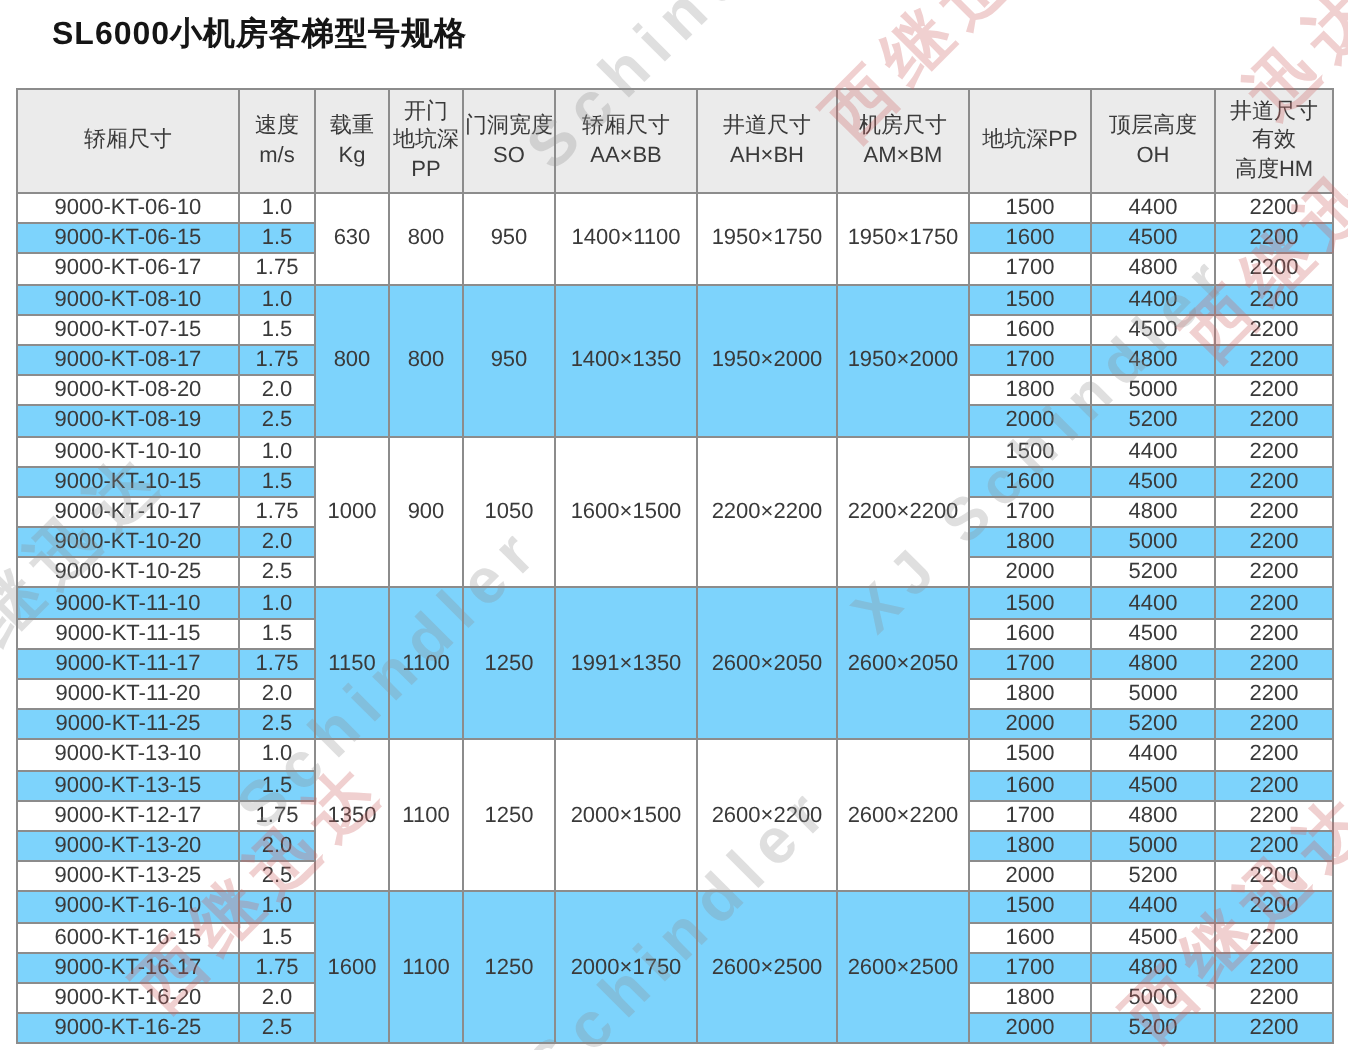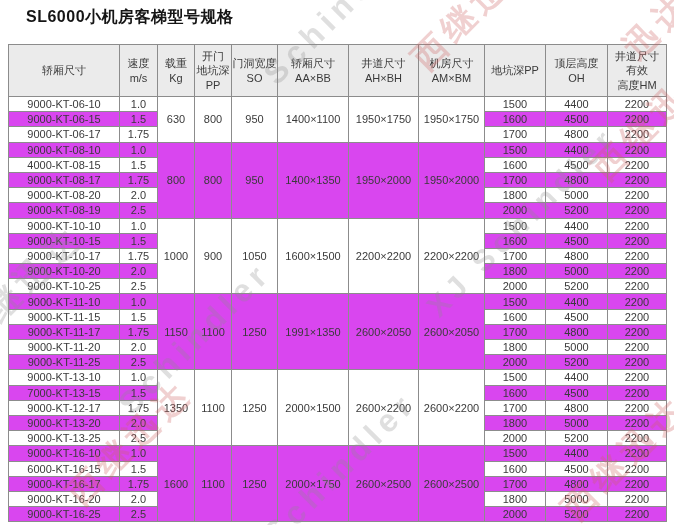--- a/index.html
+++ b/index.html
@@ -39,21 +39,21 @@
     background: #ebebeb;
     font-weight: normal;
     white-space: pre-line;
     line-height: 1.3;
   }
   .spec tbody td {
     height: 15.2px;
     line-height: 14px;
     background: transparent;
   }
-  .spec tbody tr.stripe { background: #d946ef; }
+  .spec tbody tr.stripe { background: #7dd3fc; }
   #watermark-layer {
     position: absolute;
     left: 0; top: 0; width: 674px; height: 525px;
     pointer-events: none;
     z-index: 10;
     overflow: hidden;
   }
   .wm {
     position: absolute;
     transform: rotate(-45deg);
@@ -142,21 +142,21 @@
         <td rowspan="5">800</td>
         <td rowspan="5">950</td>
         <td rowspan="5">1400×1350</td>
         <td rowspan="5">1950×2000</td>
         <td rowspan="5">1950×2000</td>
         <td>1500</td>
         <td>4400</td>
         <td>2200</td>
       </tr>
       <tr>
-        <td>4000-KT-08-15</td>
+        <td>9000-KT-07-15</td>
         <td>1.5</td>
         <td>1600</td>
         <td>4500</td>
         <td>2200</td>
       </tr>
       <tr class="stripe">
         <td>9000-KT-08-17</td>
         <td>1.75</td>
         <td>1700</td>
         <td>4800</td>
@@ -265,21 +265,21 @@
         <td rowspan="5">1100</td>
         <td rowspan="5">1250</td>
         <td rowspan="5">2000×1500</td>
         <td rowspan="5">2600×2200</td>
         <td rowspan="5">2600×2200</td>
         <td>1500</td>
         <td>4400</td>
         <td>2200</td>
       </tr>
       <tr class="stripe">
-        <td>7000-KT-13-15</td>
+        <td>9000-KT-13-15</td>
         <td>1.5</td>
         <td>1600</td>
         <td>4500</td>
         <td>2200</td>
       </tr>
       <tr>
         <td>9000-KT-12-17</td>
         <td>1.75</td>
         <td>1700</td>
         <td>4800</td>

